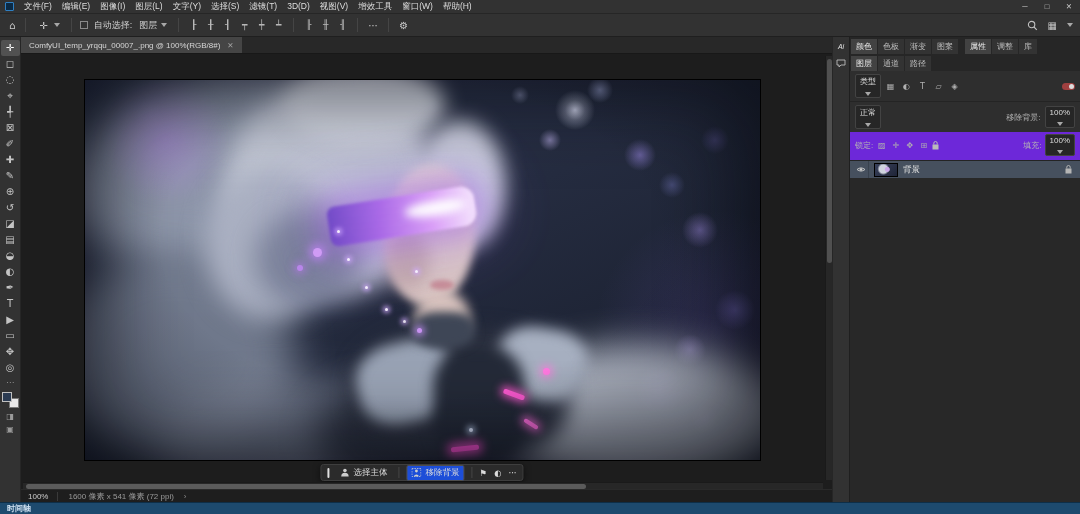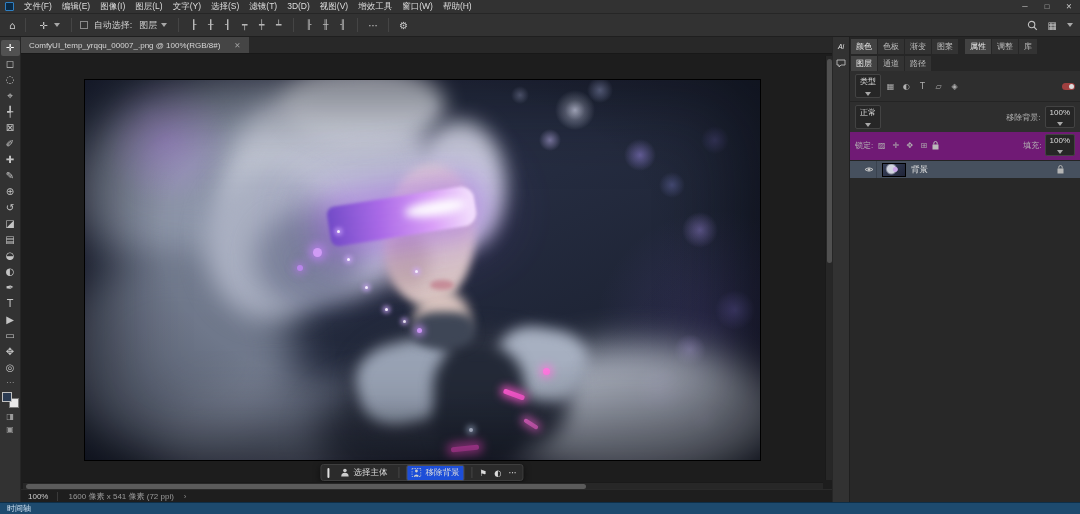--- a/index.html
+++ b/index.html
@@ -40,21 +40,21 @@
   .tool.active{background:#515151;border-radius:2px;color:#ffffff;}
   .tool.small{font-size:8px;height:13px;line-height:13px;color:#9a9a9a;}
   .swatches{position:relative;width:17px;height:16px;margin:3px 0 2px;}
   .swatch-fg{position:absolute;top:0;left:0;width:10px;height:10px;background:#2b3b52;border:1px solid #c0c0c0;}
   .swatch-bg{position:absolute;bottom:0;right:0;width:10px;height:10px;background:#e9e9e9;border:1px solid #7a7a7a;}
 
   
   .doc-area{flex:1;display:flex;flex-direction:column;min-width:0;background:#1e1e1e;}
   .tabbar{flex:0 0 17px;background:#282828;display:flex;align-items:stretch;border-bottom:1px solid #181818;}
   .doc-tab{background:#454545;color:#d6d6d6;font-size:8px;display:flex;align-items:center;
-    padding:0 8px;gap:14px;max-width:265px;white-space:nowrap;overflow:hidden;}
+    padding:0 8px;gap:7px;max-width:265px;white-space:nowrap;overflow:hidden;}
   .tab-close{color:#a5a5a5;font-size:7.5px;}
   .canvas{flex:1;position:relative;background:#1d1d1d;overflow:hidden;}
   .statusbar{flex:0 0 13px;background:#1e1e1e;border-top:1px solid #2a2a2a;display:flex;
     align-items:center;font-size:8px;color:#999999;padding:0 7px;gap:10px;}
   .status-zoom{color:#cccccc;padding-right:9px;border-right:1px solid #3a3a3a;}
   .status-chevron{color:#8a8a8a;}
 
   
   .hscroll{position:absolute;left:2px;right:9px;bottom:0;height:7px;background:#272727;border-top:1px solid #1a1a1a;}
   .hthumb{position:absolute;left:3px;top:1px;width:70%;height:5px;background:#5b5b5b;border-radius:3px;}
@@ -149,37 +149,37 @@
   .ptabs .filler{flex:1;}
   .filter-row{display:flex;align-items:center;gap:3px;padding:3px 5px;border-bottom:1px solid #242424;background:#2e2e2e;}
   .sel{background:#262626;border:1px solid #434343;border-radius:2px;padding:1px 4px;
     display:flex;align-items:center;gap:5px;font-size:8px;color:#dddddd;flex-direction:column;}
   .f-ic{font-size:8px;color:#b0b0b0;width:13px;text-align:center;}
   .toggle{margin-left:auto;width:13px;height:7px;border-radius:4px;background:#a04040;position:relative;}
   .toggle::after{content:"";position:absolute;right:1px;top:1px;width:5px;height:5px;border-radius:50%;background:#ddd;}
   .blend-row{display:flex;align-items:center;padding:3px 5px;gap:4px;background:#2e2e2e;}
   .plabel{font-size:8px;color:#b5b5b5;}
   .blend-row .spacer{flex:1;}
-  .lock-row{display:flex;align-items:center;padding:2px 5px 4px;gap:3px;background:#701a75;border-bottom:1px solid #242424;}
+  .lock-row{display:flex;align-items:center;padding:2px 5px 4px;gap:3px;background:#6d28d9;border-bottom:1px solid #242424;}
   .lk-ic{font-size:8px;color:#b0b0b0;width:11px;text-align:center;}
   .lock-row .spacer{flex:1;}
-  .layer-row{display:flex;align-items:center;gap:5px;height:17px;background:#46505e;padding:0 12px;}
+  .layer-row{display:flex;align-items:center;gap:5px;height:17px;background:#46505e;padding:0 4px;}
   .eye-box{width:15px;display:flex;justify-content:center;border-right:1px solid #39424e;height:100%;align-items:center;}
   .layer-thumb{width:24px;height:14px;border:1px solid #000;
     background:
       radial-gradient(circle at 56% 45%, #c9a6e8 0 2px, transparent 3px),
       radial-gradient(circle at 38% 42%, #cfd3de 0 4px, transparent 6px),
       linear-gradient(140deg,#39425c,#1f2437);}
   .layer-name{font-size:8.5px;color:#e2e2e2;}
   .layer-lock{margin-left:auto;margin-right:4px;display:flex;}
   .panel-rest{flex:1;background:#282828;}
 
   
   .bottom-bar{flex:0 0 11px;background:#1d4a6e;border-top:1px solid #0e2e47;
-    display:flex;align-items:center;padding:0 7px;font-size:8px;color:#d3e4f4;}
+    display:flex;align-items:center;padding:0 7px;font-size:8px;color:#d3e4f4;font-weight:bold;}
 </style>
 </head>
 <body>
 
 <div class="app">
 
   <div class="menubar">
     <div class="ps-logo"></div>
     <span class="menu-item">文件(F)</span>
     <span class="menu-item">编辑(E)</span>

